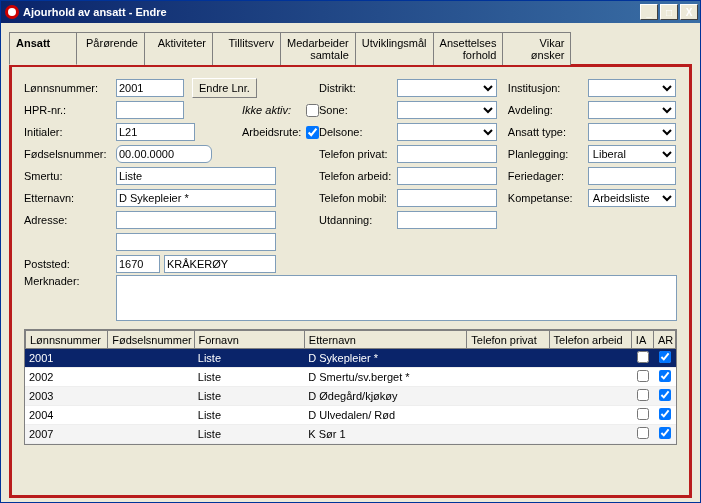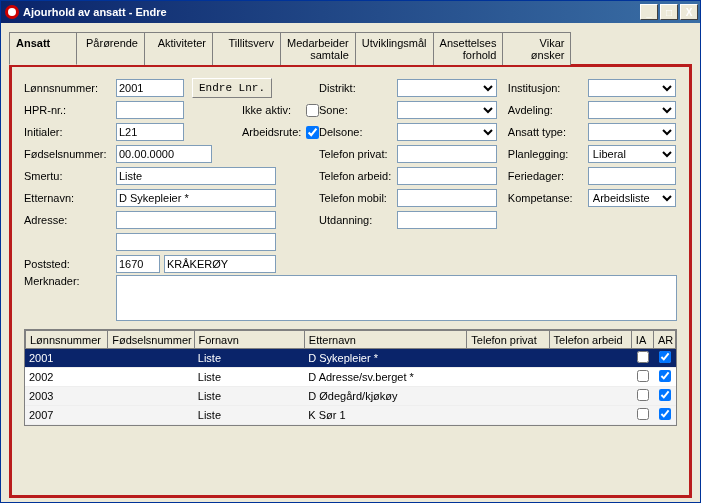--- a/index.html
+++ b/index.html
@@ -17,21 +17,21 @@
   .tab.active { background:#ece9d8; border-bottom:1px solid #ece9d8; z-index:2; font-weight:bold;}
   .tab + .tab { border-left:none;text-align:right; }
   .tabpanel { border:3px solid #b91c1c; background:#ece9d8; padding:10px 12px 8px 12px; flex:1; display:flex; flex-direction:column; overflow:hidden;}
   .form-area { display:flex; gap:0; }
   .col { }
   .row { display:flex; align-items:center; height:22px; }
   .lbl { width: 92px; font-size:11px; }
   .lbl2 { width: 78px; font-size:11px; }
   .lbl3 { width: 80px; font-size:11px; }
   input.txt { height:18px; border:1px solid #7f9db9; background:#fff; font-size:11px; padding:1px 2px; font-family:inherit;}
-  .btn { height:20px; border:1px solid #808080; background:#ece9d8; font-size:11px; padding:0 6px; cursor:pointer; font-family:Liberation Mono, monospace; border-top-color:#fff; border-left-color:#fff;}
+  .btn { height:20px; border:1px solid #808080; background:#ece9d8; font-size:11px; padding:0 6px; cursor:pointer; font-family:Liberation Sans, sans-serif; border-top-color:#fff; border-left-color:#fff;}
   .chk { width:13px; height:13px; }
   .sel { height:18px; border:1px solid #7f9db9; background:#fff; font-size:11px; font-family:inherit;}
   .merk-row { display:flex; }
   textarea.merk { flex:1; height:46px; border:1px solid #7f9db9; resize:none; font-family:inherit; font-size:11px;}
   .grid { margin-top:8px; border:1px solid #808080; background:#fff; font-size:11px; }
   .grid table { width:100%; border-collapse:collapse; table-layout:fixed;}
   .grid th { background:#ece9d8; border:1px solid #808080; font-weight:normal; text-align:left; padding:2px 4px; height:18px; overflow:hidden; white-space:nowrap;}
   .grid td { border-bottom:1px solid #eee; padding:2px 4px; height:17px; white-space:nowrap; overflow:hidden;}
   .grid tr.selected td { background:#0a246a; color:#fff; }
   .grid tr.alt td { background:#f4f4f4; }
@@ -75,33 +75,33 @@
           <div class="row">
             <span class="lbl">Lønnsnummer:</span>
             <input class="txt" style="width: 68px;" value="2001">
             <span style="width:8px;"></span>
             <button class="btn">Endre Lnr.</button>
           </div>
           <div class="row">
             <span class="lbl">HPR-nr.:</span>
             <input class="txt" style="width: 68px;" value="">
             <span style="flex:1"></span>
-            <span style="width:64px;">Ikke aktiv:</span>
+            <span style="width:64px;font-style:italic;">Ikke aktiv:</span>
             <input type="checkbox" class="chk" style="">
           </div>
           <div class="row">
             <span class="lbl">Initialer:</span>
-            <input class="txt" style="width: 68px;" value="L21">
+            <input class="txt" style="width: 79px;" value="L21">
             <span style="flex:1"></span>
             <span style="width:64px;margin-left:35px;">Arbeidsrute:</span>
             <input type="checkbox" class="chk" checked="" style="">
           </div>
           <div class="row">
             <span class="lbl">Fødselsnummer:</span>
-            <input class="txt" style="width: 96px;" value="00.00.0000">
+            <input class="txt" style="width: 96px; border-radius: 6px;" value="00.00.0000">
           </div>
           <div class="row">
             <span class="lbl">Smertu:</span>
             <input class="txt" style="width: 160px;" value="Liste">
           </div>
           <div class="row">
             <span class="lbl">Etternavn:</span>
             <input class="txt" style="width: 160px;" value="D Sykepleier *">
           </div>
           <div class="row">
@@ -229,31 +229,41 @@
                   <td>D Sykepleier *</td>
                   <td></td>
                   <td></td>
                   <td class="chkcell"><input type="checkbox" style=""></td>
                   <td class="chkcell"><input type="checkbox" checked="" style=""></td>
                 </tr>
                 <tr>
                   <td>2002</td>
                   <td></td>
                   <td>Liste</td>
-                  <td>D Adresse/sv.berget *</td>
+                  <td>D Smertu/sv.berget *</td>
                   <td></td>
                   <td></td>
                   <td class="chkcell"><input type="checkbox" style=""></td>
                   <td class="chkcell"><input type="checkbox" checked="" style=""></td>
                 </tr>
                 <tr class="alt">
                   <td>2003</td>
                   <td></td>
                   <td>Liste</td>
                   <td>D Ødegård/kjøkøy</td>
+                  <td></td>
+                  <td></td>
+                  <td class="chkcell"><input type="checkbox" style=""></td>
+                  <td class="chkcell"><input type="checkbox" checked="" style=""></td>
+                </tr>
+                <tr>
+                  <td>2004</td>
+                  <td></td>
+                  <td>Liste</td>
+                  <td>D Ulvedalen/ Rød</td>
                   <td></td>
                   <td></td>
                   <td class="chkcell"><input type="checkbox" style=""></td>
                   <td class="chkcell"><input type="checkbox" checked="" style=""></td>
                 </tr>
                 <tr class="alt">
                   <td>2007</td>
                   <td></td>
                   <td>Liste</td>
                   <td>K Sør 1</td>

